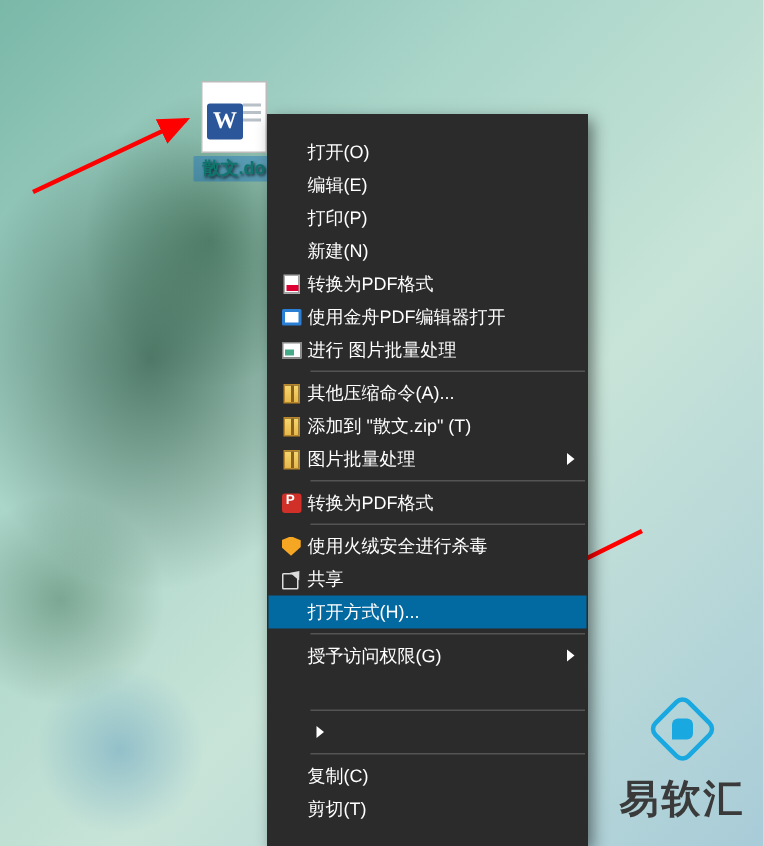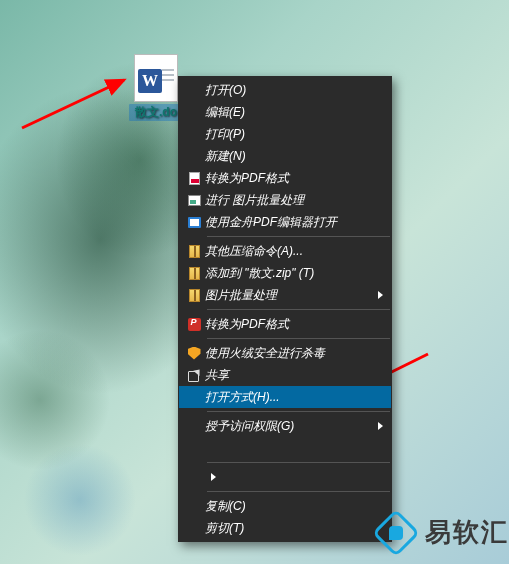--- a/index.html
+++ b/index.html
@@ -86,22 +86,21 @@
     pointer-events: none;
   }
   .context-menu {
     position: absolute;
     left: 178px;
     top: 76px;
     width: 214px;
     background: #2b2b2b;
     color: #fff;
     box-shadow: 3px 4px 10px rgba(0,0,0,0.5);
-    padding: 3px 1px;
-    font-style: italic;
+    padding: 14px 1px;
   }
   .menu-item {
     display: flex;
     align-items: center;
     height: 22px;
     padding: 0 8px 0 4px;
     cursor: default;
     white-space: nowrap;
   }
   .menu-item.highlight { background: #0369a1; }
@@ -141,25 +140,26 @@
   .ic-zip { width:11px; height:13px; background:linear-gradient(#f5d76e,#e6b84c); border:1px solid #b8862b; position:relative; }
   .ic-zip::after { content:""; position:absolute; left:4px; top:0; width:2px; height:100%; background:#8a6020; }
   .ic-pdf2 { width:13px; height:13px; background:#d03028; border-radius:2px; position:relative; }
   .ic-pdf2::after { content:"P"; position:absolute; color:#fff; font-size:9px; font-weight:bold; left:3px; top:-1px; }
   .ic-shield { width:13px; height:13px; background:#f5a623; clip-path: polygon(50% 0,100% 20%,100% 55%,50% 100%,0 55%,0 20%); position:relative; }
   .ic-share { width:13px; height:13px; position:relative; }
   .ic-share::before { content:""; position:absolute; width:9px; height:9px; border:1px solid #ddd; border-radius:1px; left:0; bottom:0; }
   .ic-share::after { content:""; position:absolute; width:0; height:0; border-left:4px solid transparent; border-right:4px solid transparent; border-bottom:5px solid #ddd; right:-1px; top:0; transform:rotate(40deg); }
   .watermark {
     position: absolute;
-    right: 0;
+    right: 12px;
     bottom: 14px;
     display: flex;
     align-items: center;
     gap: 12px;
+    flex-direction: column;
   }
   .watermark .logo {
     width: 34px; height: 34px;
     border: 3px solid #19a8e0;
     border-radius: 7px;
     transform: rotate(45deg);
     position: relative;
     display:flex; align-items:center; justify-content:center;
   }
   .watermark .logo::after {
@@ -228,29 +228,29 @@
       <span class="label">新建(N)</span>
     </div>
     <div class="menu-item">
       <span class="icon-slot">
         <span class="ic ic-pdf"></span>
       </span>
       <span class="label">转换为PDF格式</span>
     </div>
     <div class="menu-item">
       <span class="icon-slot">
+        <span class="ic ic-pdfe"></span>
+      </span>
+      <span class="label">使用金舟PDF编辑器打开</span>
+    </div>
+    <div class="menu-item">
+      <span class="icon-slot">
         <span class="ic ic-img"></span>
       </span>
       <span class="label">进行 图片批量处理</span>
-    </div>
-    <div class="menu-item">
-      <span class="icon-slot">
-        <span class="ic ic-pdfe"></span>
-      </span>
-      <span class="label">使用金舟PDF编辑器打开</span>
     </div>
     <div class="separator"></div>
     <div class="menu-item">
       <span class="icon-slot">
         <span class="ic ic-zip"></span>
       </span>
       <span class="label">其他压缩命令(A)...</span>
     </div>
     <div class="menu-item">
       <span class="icon-slot">

